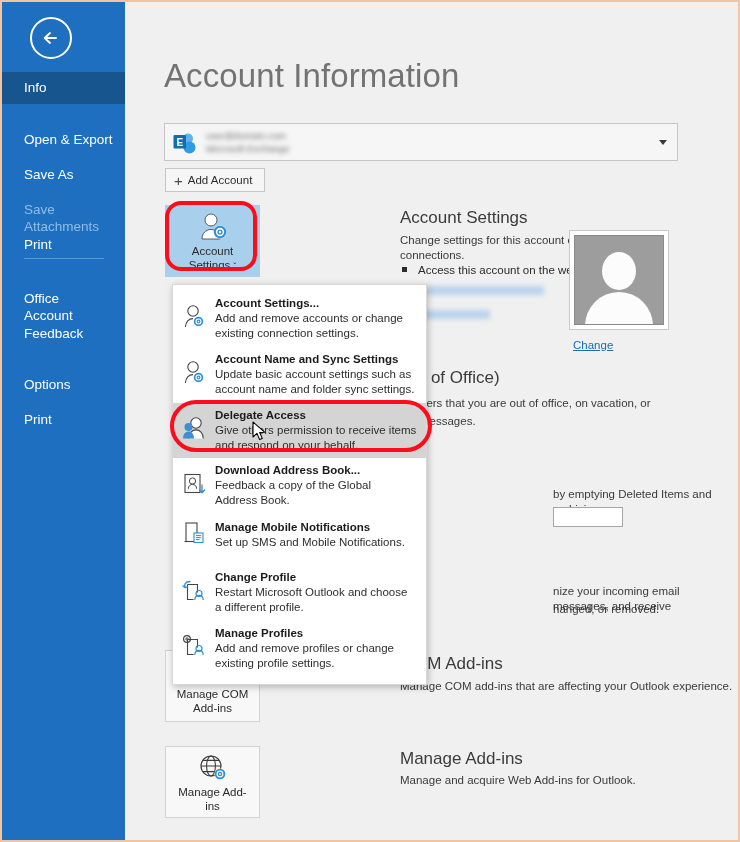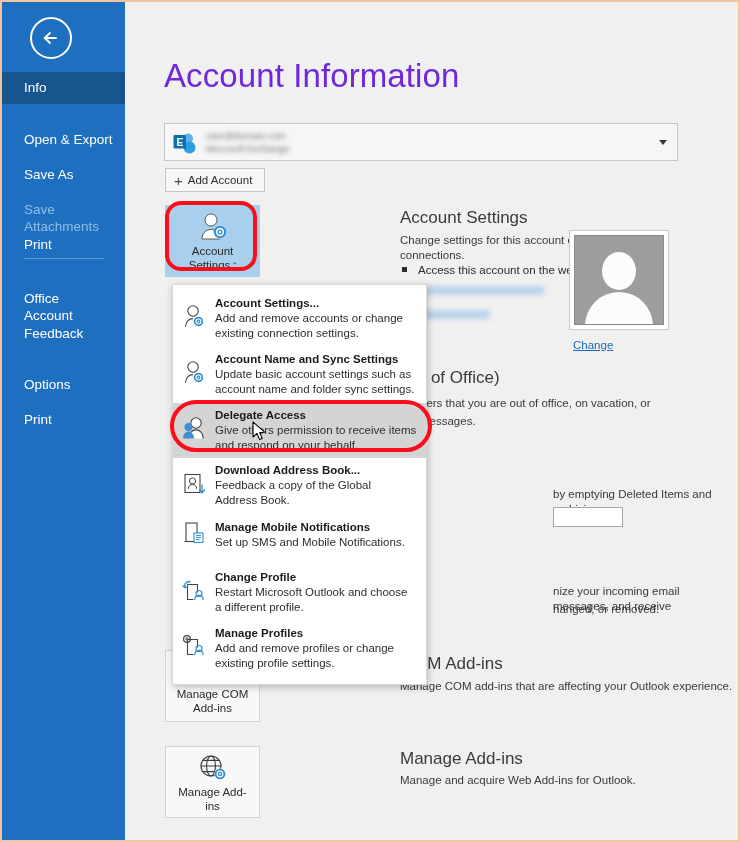--- a/index.html
+++ b/index.html
@@ -74,21 +74,21 @@
     left: 123px; top: 0;
     width: 613px; height: 838px;
     background: #f0f0f0;
   }
 
   #page-title {
     position: absolute;
     left: 39px; top: 55px;
     font-size: 33px;
     font-weight: 300;
-    color: #6d28d9;
+    color: #737373;
     letter-spacing: 0.1px;
   }
 
   
   #account-select {
     position: absolute;
     left: 39px; top: 121px;
     width: 514px; height: 38px;
     background: #f6f6f6;
     border: 1px solid #c6c6c6;

